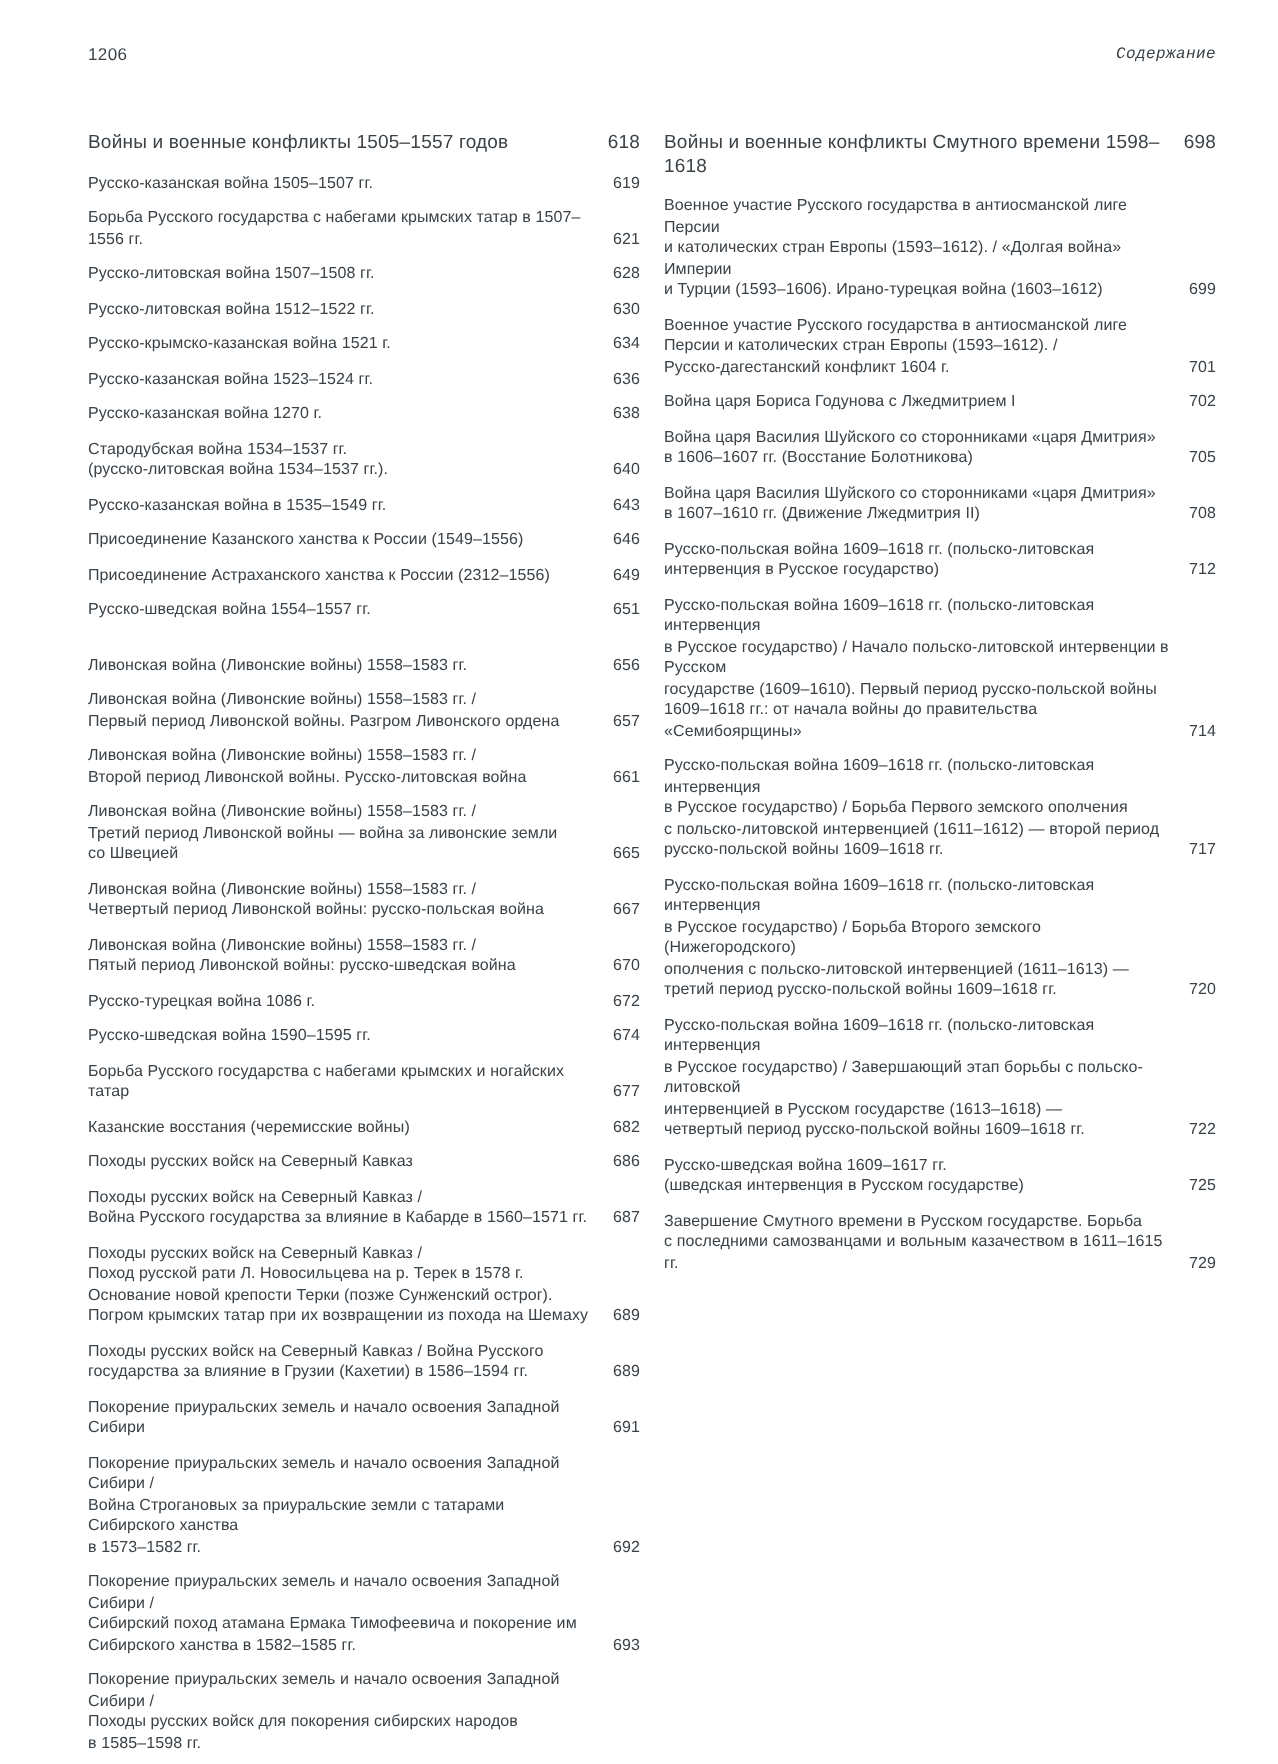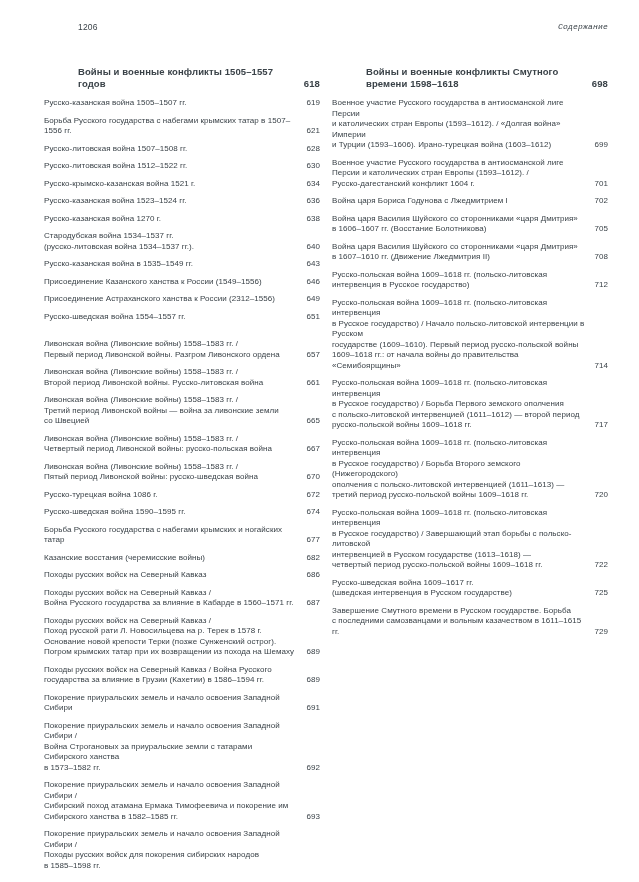--- a/index.html
+++ b/index.html
@@ -20,24 +20,23 @@
     inset: 0;
     background: #ffffff;
   }
   .running-head {
     position: absolute;
     top: 22px;
     left: 44px;
     right: 31px;
     display: flex;
     justify-content: space-between;
-    align-items: flex-start;
+    align-items: flex-end;
     font-size: 8.5px;
     letter-spacing: 0.2px;
-    margin-left: 34px;
   }
   .folio {
     font-weight: normal;
   }
   .running-title {
     font-style: italic;
     font-size: 8px;
     font-family: Liberation Mono, monospace;
   }
   .columns {
@@ -49,27 +48,25 @@
     gap: 12px;
   }
   .column {
     flex: 1;
     min-width: 0;
   }
   .toc-section { margin-bottom: 4px; }
   .toc-section + .toc-section { margin-top: 17px; }
   .section-title-row {
     display: flex;
-    align-items: flex-end;
-    font-weight: bold;
+    font-weight: normal;
     font-size: 9.5px;
     line-height: 11.5px;
     margin-bottom: 9px;
     letter-spacing: 0.1px;
-    margin-left: 34px;
   }
   .entry {
     display: flex;
     align-items: flex-end;
     font-size: 8px;
     line-height: 10.5px;
     margin-bottom: 7px;
     letter-spacing: 0.05px;
   }
   .entry-text, .section-title-text {
@@ -145,20 +142,24 @@
             <span class="entry-text">Присоединение Астраханского ханства к России (2312–1556)</span>
             <span class="entry-page">649</span>
           </div>
           <div class="entry">
             <span class="entry-text">Русско-шведская война 1554–1557 гг.</span>
             <span class="entry-page">651</span>
           </div>
         </div>
         <div class="toc-section">
           <div class="entry">
+            <span class="entry-text">Ливонская война (Ливонские войны) 1558–1583 гг.</span>
+            <span class="entry-page">656</span>
+          </div>
+          <div class="entry">
             <span class="entry-text">Ливонская война (Ливонские войны) 1558–1583 гг. /
 Первый период Ливонской войны. Разгром Ливонского ордена</span>
             <span class="entry-page">657</span>
           </div>
           <div class="entry">
             <span class="entry-text">Ливонская война (Ливонские войны) 1558–1583 гг. /
 Второй период Ливонской войны. Русско-литовская война</span>
             <span class="entry-page">661</span>
           </div>
           <div class="entry">

